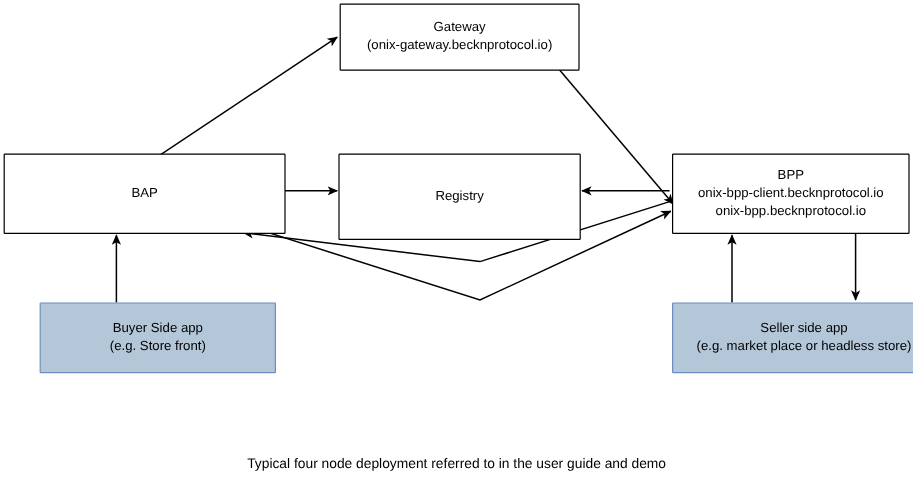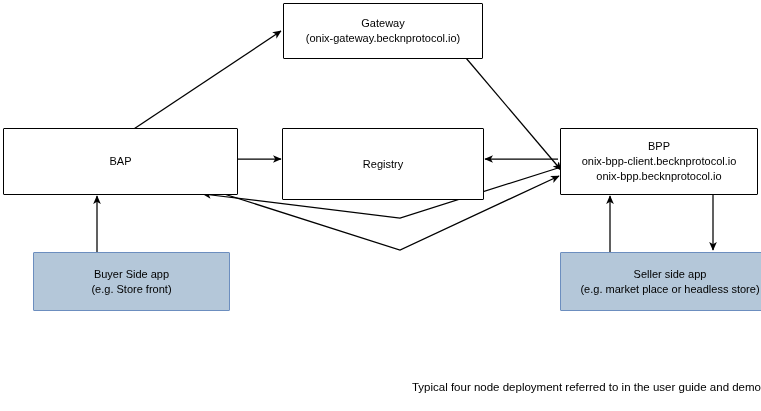--- a/index.html
+++ b/index.html
@@ -44,21 +44,21 @@
   }
   .node .ln {
     display: block;
     white-space: nowrap;
   }
   #caption {
     position: absolute;
     left: 0;
     top: 380px;
     width: 761px;
-    text-align: right;
+    text-align: center;
     font-size: 11.5px;
     line-height: 15px;
     color: #000000;
   }
 </style>
 </head>
 <body>
 
 <svg id="canvas" viewBox="0 0 761 411">
   <defs>

